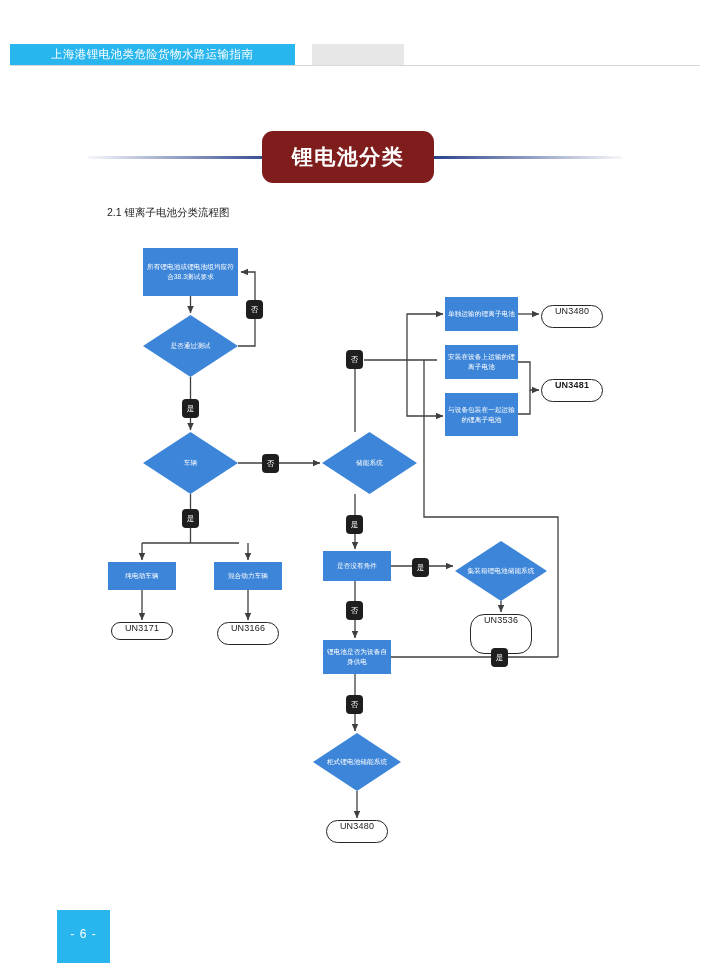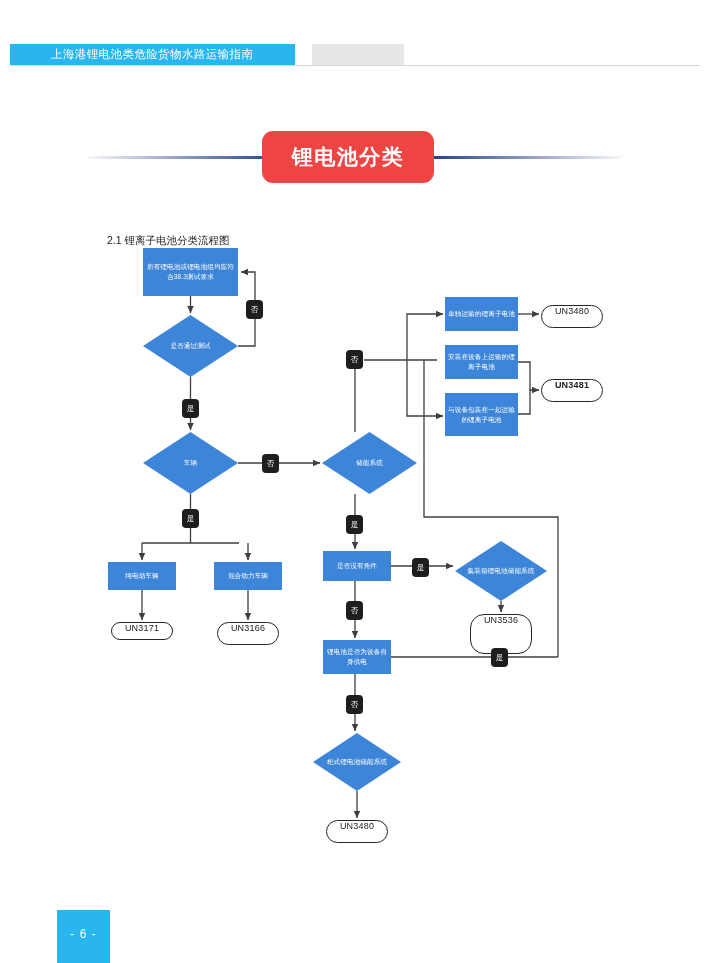--- a/index.html
+++ b/index.html
@@ -91,21 +91,21 @@
     left: 432px;
     width: 190px;
     background: linear-gradient(to left, rgba(38,64,139,0.04), #26408b);
   }
   .title-plate {
     position: absolute;
     left: 262px;
     top: 0;
     width: 172px;
     height: 52px;
-    background: #ef4444;
+    background: #7f1d1d;
     border-radius: 11px;
   }
   .title-text {
     position: absolute;
     left: 0; right: 0; top: 0;
     height: 52px;
     line-height: 52px;
     text-align: center;
     color: #ffffff;
     font-size: 21px;
@@ -114,21 +114,20 @@
     white-space: nowrap;
   }
 
   .section-label {
     position: absolute;
     left: 107px;
     top: 206px;
     font-size: 10.5px;
     color: #1c1c1c;
     white-space: nowrap;
-    margin-top: 28px;
   }
 
   
   #flow {
     position: absolute;
     left: 0;
     top: 0;
     width: 710px;
     height: 963px;
     pointer-events: none;

